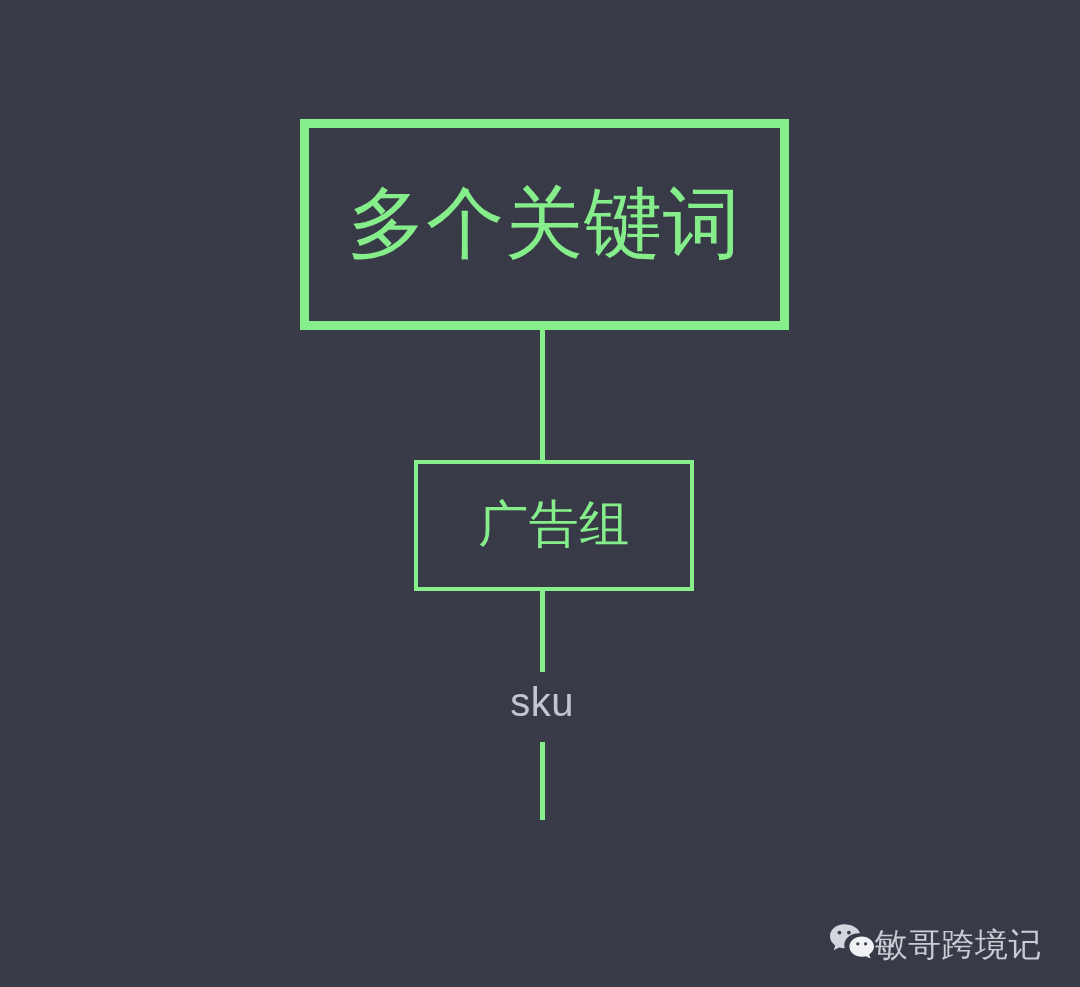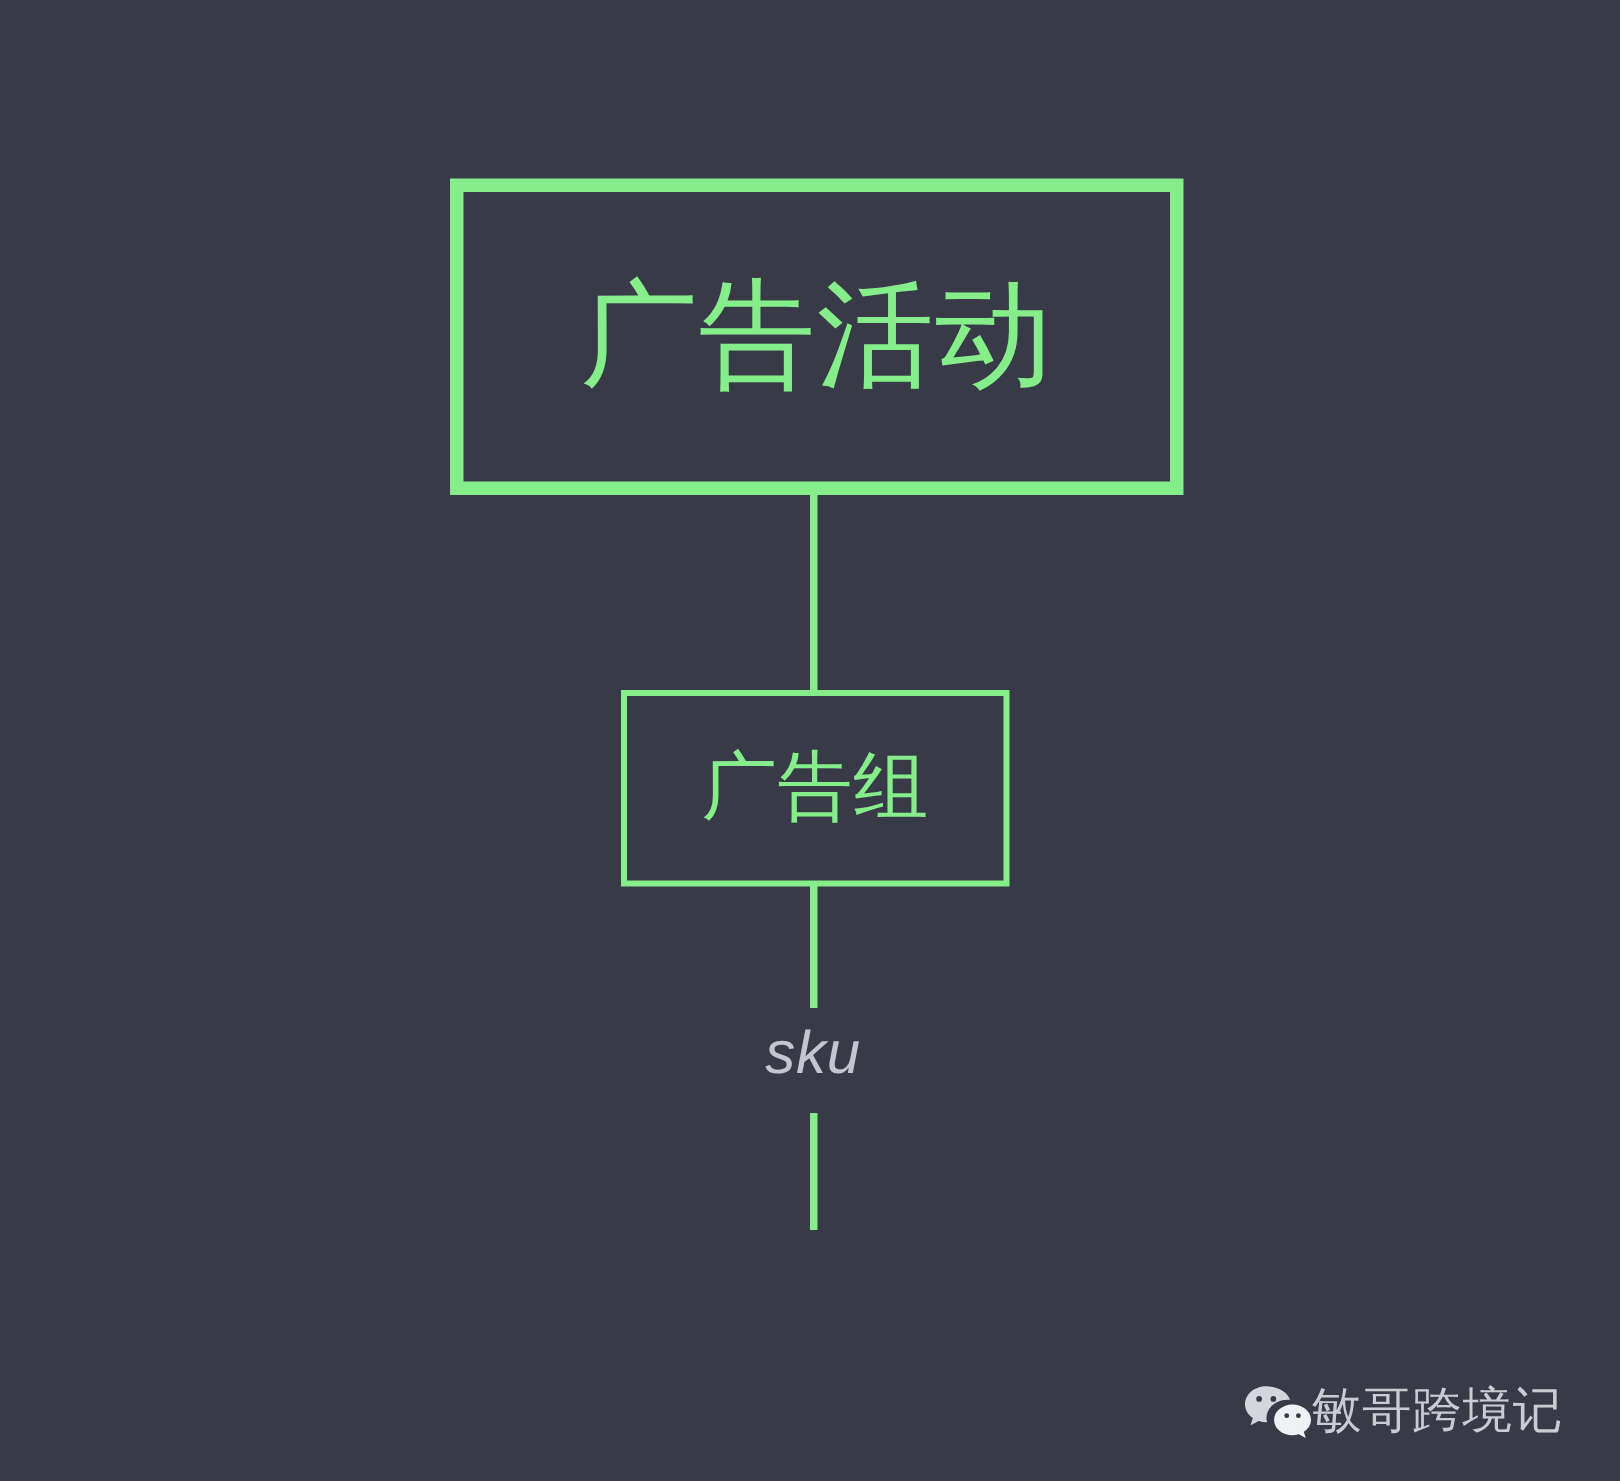--- a/index.html
+++ b/index.html
@@ -41,21 +41,21 @@
     width: 489px;
     height: 211px;
     border: 9px solid #85EE8A;
     font-size: 78px;
     padding-bottom: 4px;
   }
 
   #node-adgroup {
     left: 414px;
     top: 460px;
-    width: 259px;
+    width: 280px;
     height: 131px;
     border: 4px solid #85EE8A;
     font-size: 50px;
     padding-bottom: 3px;
   }
 
   
   .connector {
     position: absolute;
     background: #85EE8A;
@@ -81,21 +81,20 @@
   }
 
   
   .label {
     position: absolute;
     color: #C3C6CE;
     line-height: 1;
     white-space: nowrap;
     text-align: center;
     transform: translateX(-50%);
-    font-style: italic;
   }
 
   #label-sku {
     left: 542px;
     top: 682px;
     font-size: 40px;
     letter-spacing: 0.5px;
   }
 
   #label-keywords {
@@ -104,21 +103,21 @@
     font-size: 40px;
     letter-spacing: 1px;
   }
 
   
   #watermark {
     position: absolute;
     right: 38px;
     bottom: 24px;
     display: flex;
-    align-items: flex-start;
+    align-items: flex-end;
     gap: 0;
   }
 
   #wechat-icon {
     display: block;
     width: 46px;
     height: 40px;
   }
 
   #watermark-text {
@@ -131,21 +130,21 @@
   }
 </style>
 </head>
 <body>
 
 <div id="canvas">
 
   <div class="connector" id="connector-campaign-adgroup"></div>
 
   <div class="node" id="node-campaign">
-    <span>广告活动</span>
+    <span>多个关键词</span>
   </div>
 
   <div class="node" id="node-adgroup">
     <span>广告组</span>
   </div>
 
   <div class="connector" id="connector-adgroup-sku"></div>
 
   <div class="label" id="label-sku">sku</div>
 

